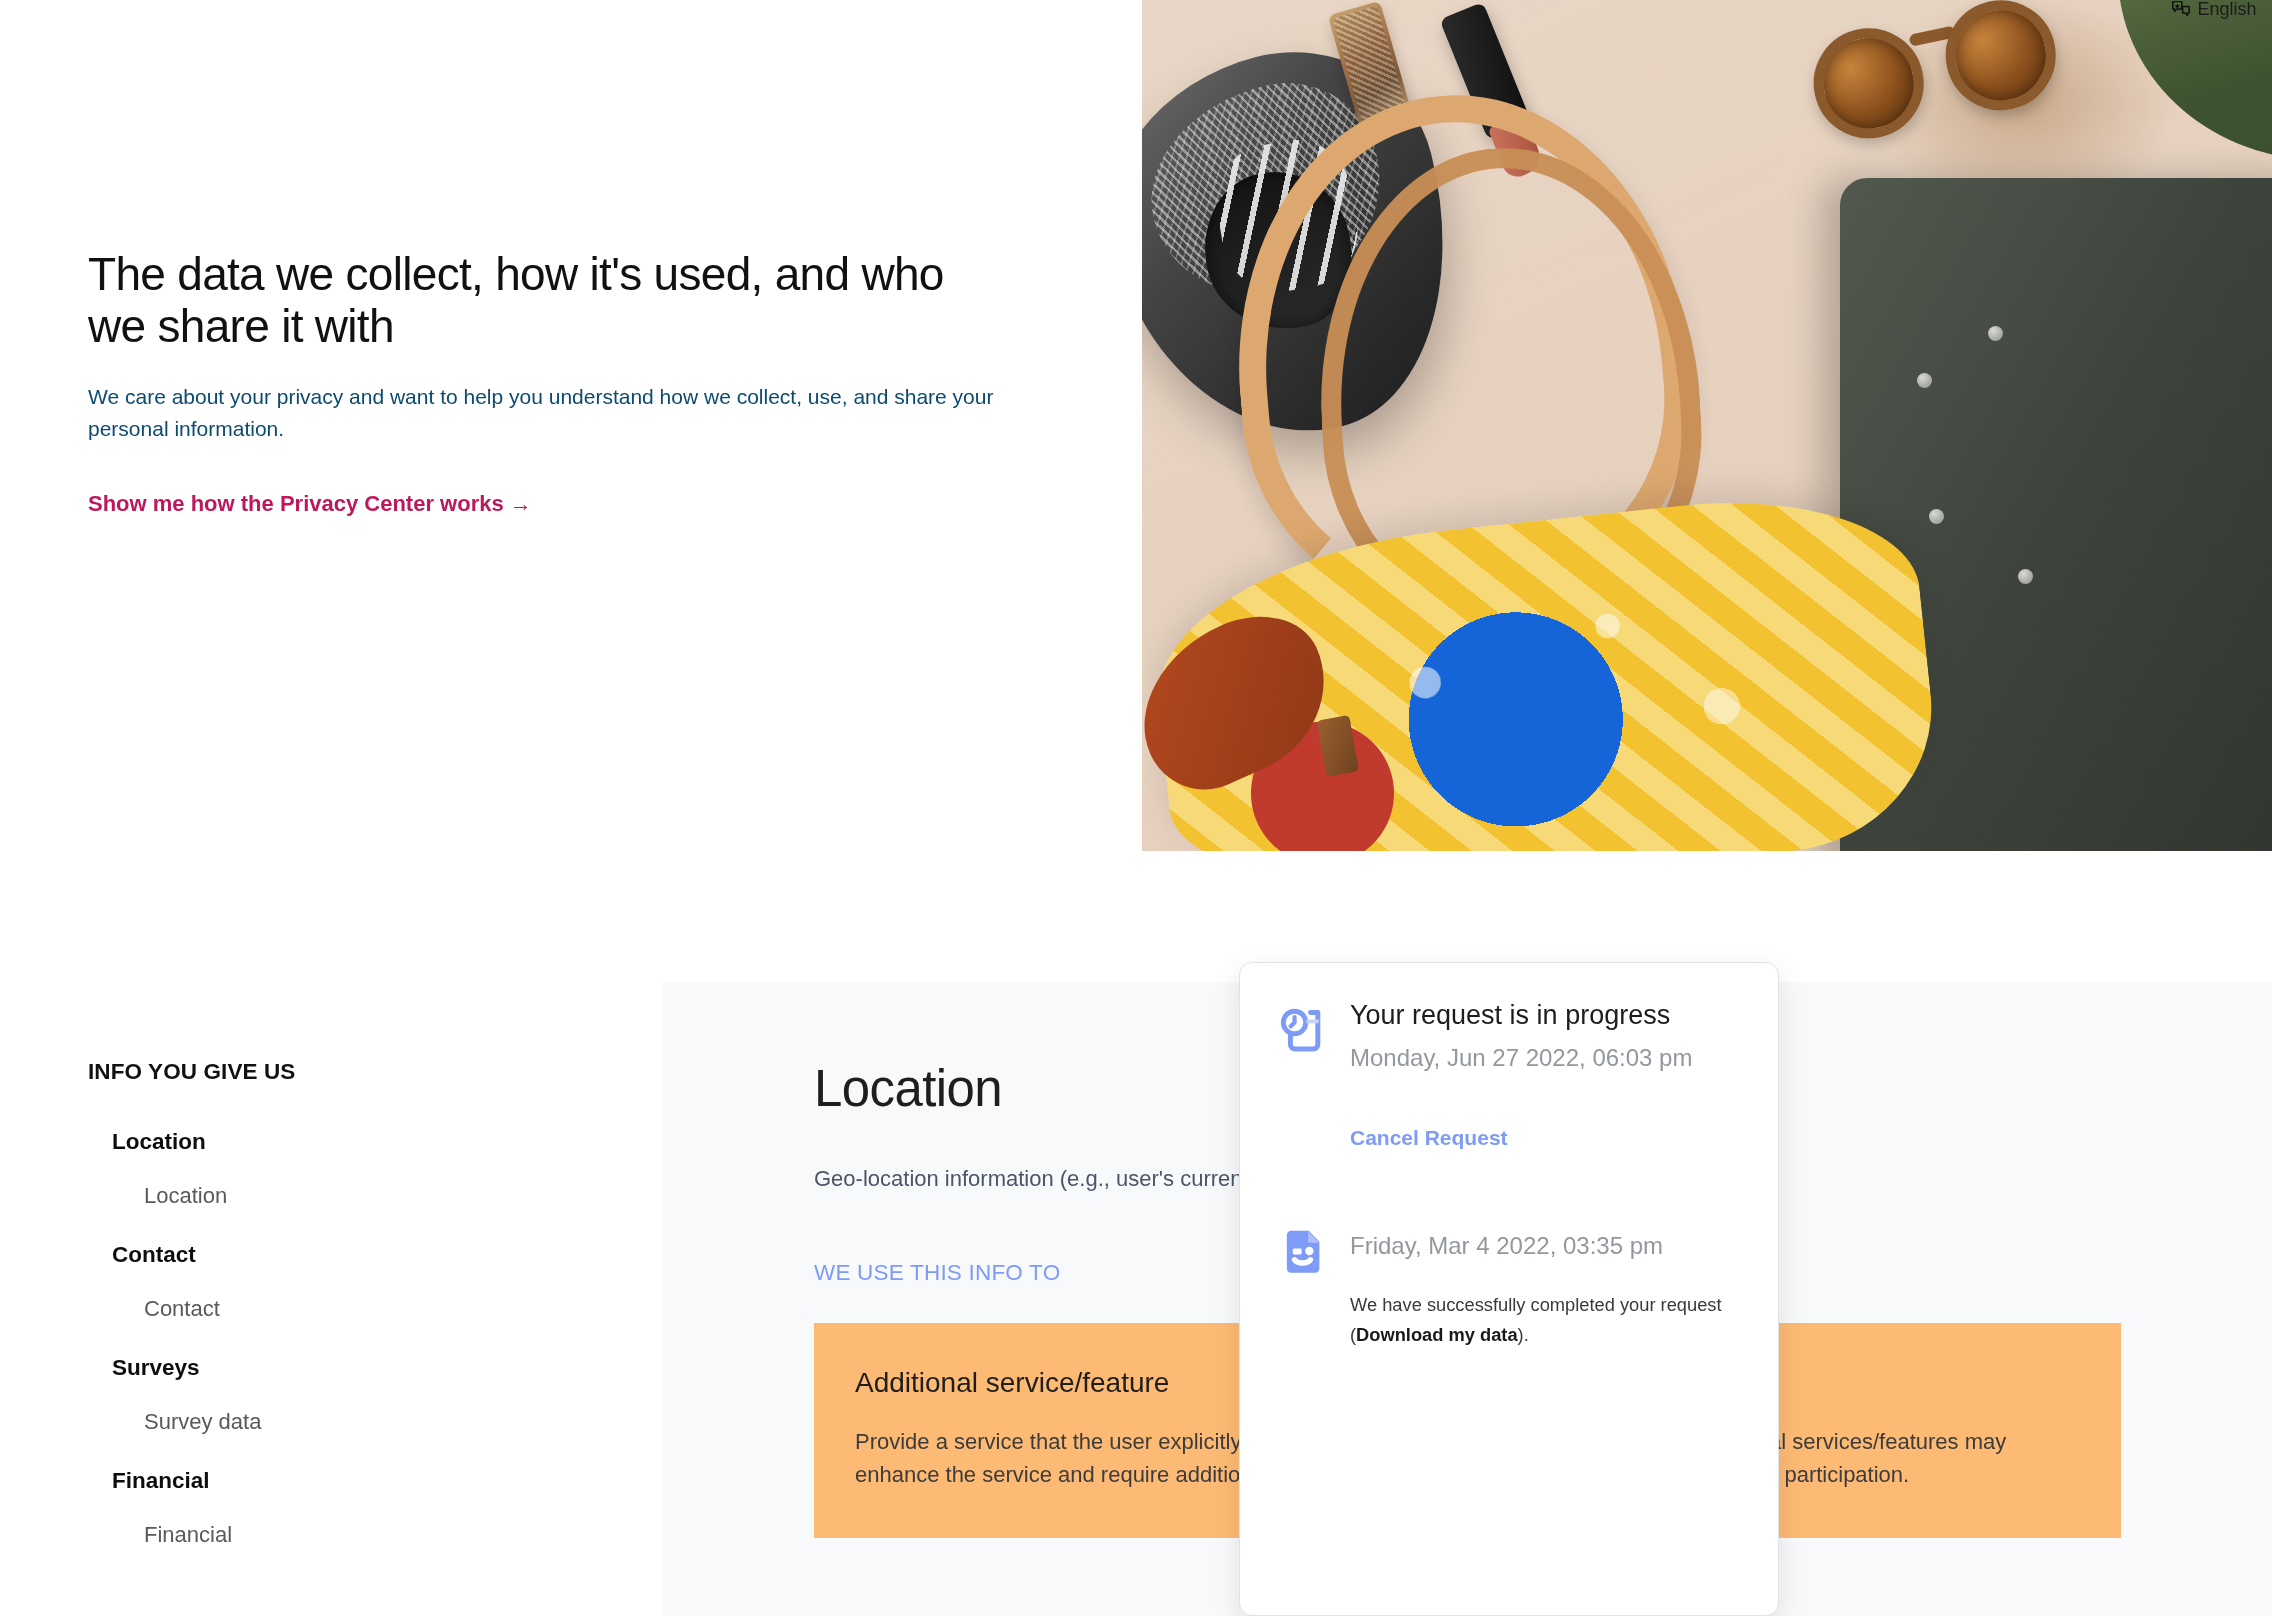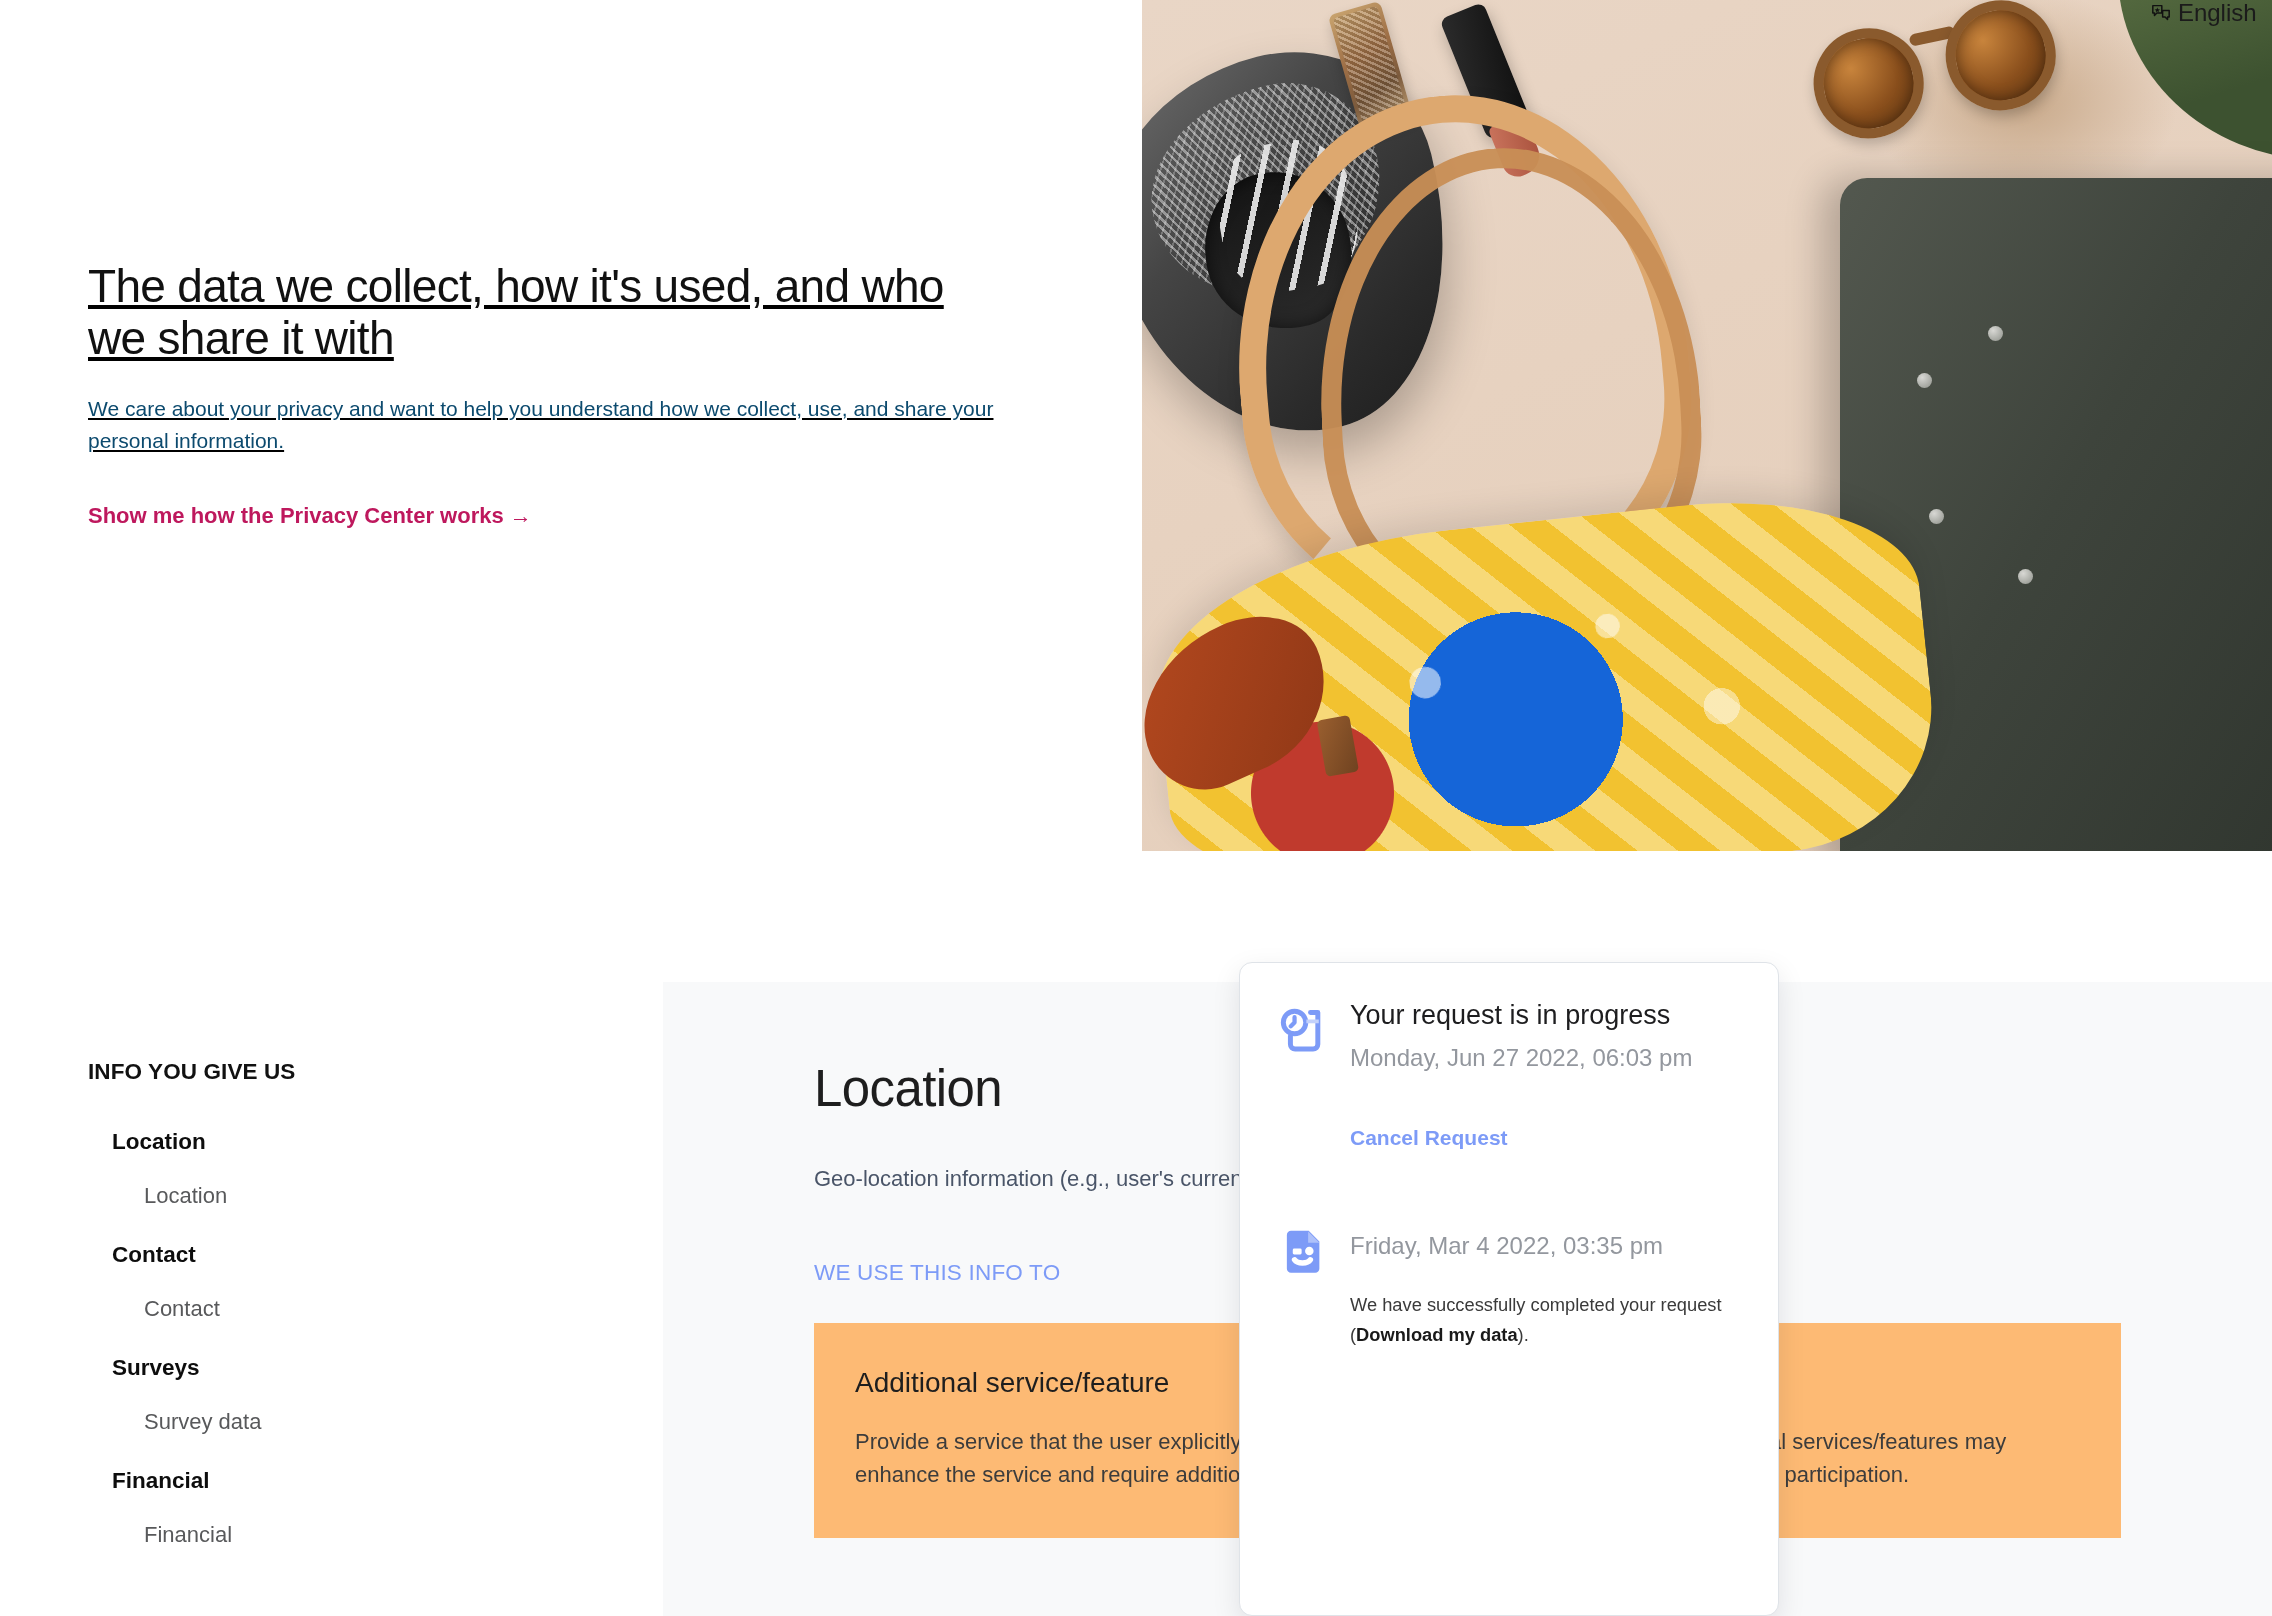--- a/index.html
+++ b/index.html
@@ -153,26 +153,26 @@
     transform:rotate(-24deg);
   }
   .heel::after{
     content:""; position:absolute; right:3.6px; bottom:-38px; width:33px; height:57px;
     background:linear-gradient(120deg,#9a5f2f,#6f4220); border-radius:4.7px; transform:rotate(14deg);
   }
 
   
   .lang {
     position:absolute; right:15.4px; top:-1.2px; display:flex; align-items:center; gap:7px;
-    color:#1b1b1b; font-size:24px;
+    color:#1b1b1b; font-size:18px;
   }
   .lang svg { display:block; }
 
   
-  .hero-text { position:absolute; left:88px; top:260px; width:994px;text-decoration:underline; }
+  .hero-text { position:absolute; left:88px; top:248px; width:994px; }
   .hero-title {
     font-size:46px; line-height:1.14; font-weight:400; color:#111;
     letter-spacing:-0.7px; max-width:876px;
   }
   .hero-sub {
     margin-top:28px; font-size:21px; line-height:1.52; color:#0c4a6e; max-width:959px;
   }
   .hero-cta {
     margin-top:46px; font-size:22px; font-weight:700; color:#be185d; display:inline-block;
     cursor:pointer;

